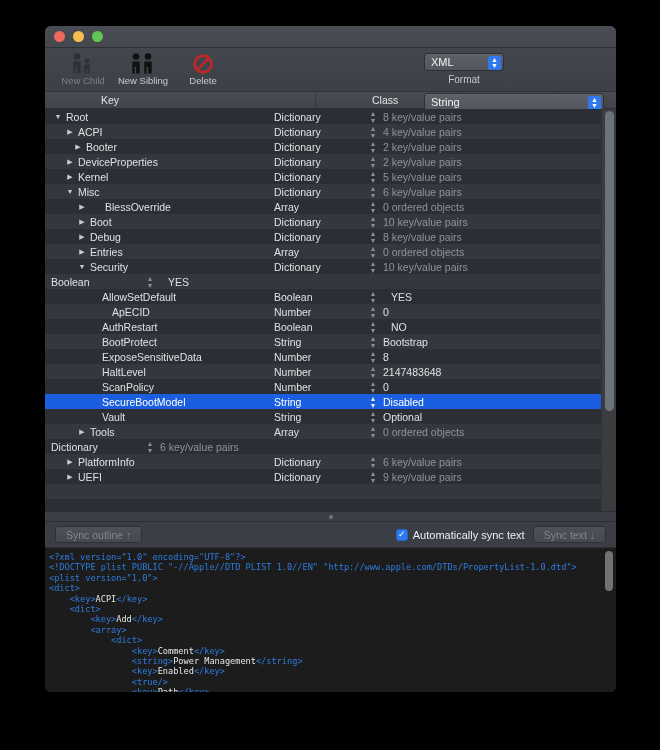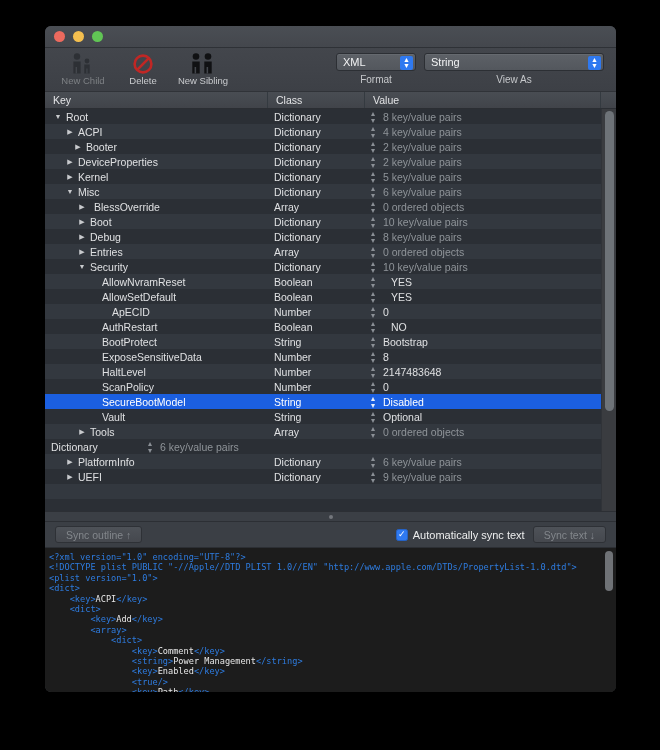--- a/index.html
+++ b/index.html
@@ -59,21 +59,21 @@
   .tool {
     width: 56px; text-align: center; cursor: default;
     display: flex; flex-direction: column; align-items: center; gap: 1px;
   }
   .tool .glyph { height: 24px; display: flex; align-items: flex-end; justify-content: center; }
   .tool .tlabel { font-size: 9.5px; color: #c9cbce; }
   .tool.disabled .tlabel { color: #7d8084; }
 
   .popgroup {
     position: absolute; right: 12px; top: 5px;
-    display: flex; gap: 8px; align-items: flex-start;
+    display: flex; gap: 8px; align-items: flex-start; flex-direction: column;
   }
   .popcol { display: flex; flex-direction: column; align-items: center; }
   .popup {
     height: 18px; border-radius: 3px;
     background: linear-gradient(#5d6167, #53575d);
     border: 1px solid #2c2f34;
     display: flex; align-items: center;
     position: relative; padding-left: 6px;
     box-shadow: 0 1px 0 rgba(255,255,255,0.06) inset;
   }
@@ -89,21 +89,21 @@
   .pop-viewas { width: 180px; }
   .poplabel { font-size: 10px; color: #c6c8cb; margin-top: 3px; }
 
   
   .outline-header {
     height: 17px; display: flex;
     background: linear-gradient(#494d53, #41444a);
     border-bottom: 1px solid #2b2e33;
     color: #e3e4e6; font-size: 10.5px;
   }
-  .oh-cell { display: flex; align-items: center; padding-left: 8px; border-right: 1px solid #343a40; }
+  .oh-cell { display: flex; align-items: center; padding-left: 8px; border-right: 1px solid #343a40; margin-left: 48px; }
   .oh-key { width: 223px; }
   .oh-class { width: 97px; }
   .oh-value { flex: 1; }
   .oh-pad { width: 15px; border-right: none; }
 
   
   .outline-body {
     height: 402px; position: relative;
     background: #2c3036; overflow: hidden;
   }
@@ -218,41 +218,41 @@
             <circle cx="21" cy="9" r="2.4" fill="#2d3035"></circle>
             <path d="M18.3 12.5h5.4v9h-5.4z" fill="#2d3035"></path>
             <rect x="20.4" y="16.5" width="1.1" height="5" fill="#43464c"></rect>
           </svg>
         </span>
         <span class="tlabel">New Child</span>
       </div>
 
       <div class="tool">
         <span class="glyph">
-          <svg width="24" height="22" viewBox="0 0 24 22">
-            <circle cx="12" cy="12" r="8.4" fill="none" stroke="#c02725" stroke-width="2.6"></circle>
-            <line x1="6.2" y1="17.8" x2="17.8" y2="6.2" stroke="#c02725" stroke-width="2.6"></line>
-          </svg>
-        </span>
-        <span class="tlabel">Delete</span>
-      </div>
-
-      <div class="tool">
-        <span class="glyph">
           <svg width="34" height="22" viewBox="0 0 34 22">
             <circle cx="10" cy="4.5" r="3.3" fill="#101113"></circle>
             <path d="M6.3 9.5h7.4v12H6.3z" fill="#101113"></path>
             <rect x="8.6" y="15" width="1.5" height="6.5" fill="#43464c"></rect>
             <circle cx="22" cy="4.5" r="3.3" fill="#101113"></circle>
             <path d="M18.3 9.5h7.4v12h-7.4z" fill="#101113"></path>
             <rect x="20.6" y="15" width="1.5" height="6.5" fill="#43464c"></rect>
           </svg>
         </span>
         <span class="tlabel">New Sibling</span>
       </div>
+
+      <div class="tool">
+        <span class="glyph">
+          <svg width="24" height="22" viewBox="0 0 24 22">
+            <circle cx="12" cy="12" r="8.4" fill="none" stroke="#c02725" stroke-width="2.6"></circle>
+            <line x1="6.2" y1="17.8" x2="17.8" y2="6.2" stroke="#c02725" stroke-width="2.6"></line>
+          </svg>
+        </span>
+        <span class="tlabel">Delete</span>
+      </div>
     </div>
 
     <div class="popgroup">
       <div class="popcol">
         <div class="popup pop-format">
           <span class="ptext">XML</span>
           <span class="parrow">▲<br>▼</span>
         </div>
         <span class="poplabel">Format</span>
       </div>
@@ -343,21 +343,21 @@
           <div class="c-class">Dictionary</div>
           <div class="c-step">
             <span class="stepper">▴<br>▾</span>
           </div>
           <div class="c-value dim" style="padding-left: 2px;">6 key/value pairs</div>
           <div class="c-end"></div>
         </div>
         <div class="row even">
           <div class="c-key" style="padding-left: 32px;">
             <span class="tri">▶</span>
-            <span style="margin-left: 7px;">BlessOverride</span>
+            <span style="margin-left: 18px;">BlessOverride</span>
           </div>
           <div class="c-class">Array</div>
           <div class="c-step">
             <span class="stepper">▴<br>▾</span>
           </div>
           <div class="c-value dim" style="padding-left: 2px;">0 ordered objects</div>
           <div class="c-end"></div>
         </div>
         <div class="row odd">
           <div class="c-key" style="padding-left: 32px;">
@@ -401,24 +401,20 @@
             <span style="margin-left: 3px;">Security</span>
           </div>
           <div class="c-class">Dictionary</div>
           <div class="c-step">
             <span class="stepper">▴<br>▾</span>
           </div>
           <div class="c-value dim" style="padding-left: 2px;">10 key/value pairs</div>
           <div class="c-end"></div>
         </div>
         <div class="row odd">
-          <div class="c-key" style="padding-left: 44px;">
-            <span class="tri"></span>
-            <span style="margin-left: 3px;">AllowNvramReset</span>
-          </div>
           <div class="c-class">Boolean</div>
           <div class="c-step">
             <span class="stepper">▴<br>▾</span>
           </div>
           <div class="c-value" style="padding-left: 10px;">YES</div>
           <div class="c-end">
             <span class="stepper">▴<br>▾</span>
           </div>
         </div>
         <div class="row even">

